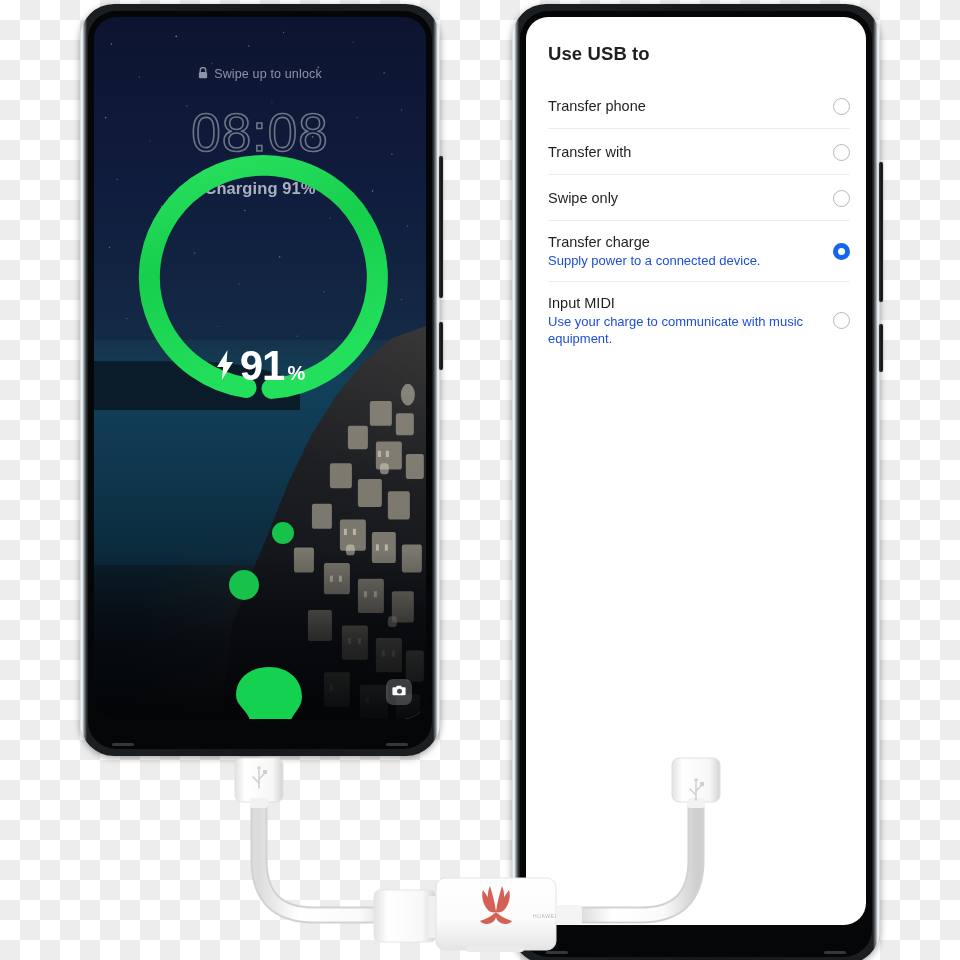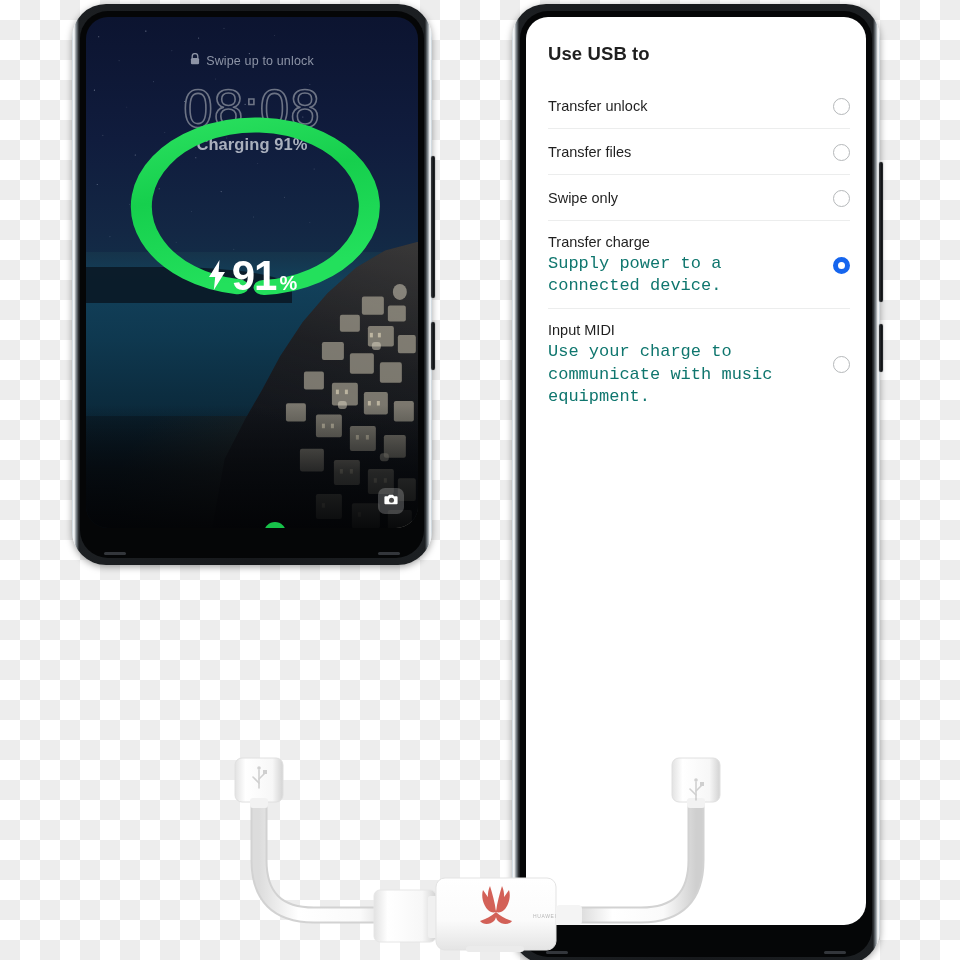--- a/index.html
+++ b/index.html
@@ -140,40 +140,40 @@
   .usb-list { position:absolute; left:22px; right:16px; top:66px; }
   .usb-row {
     display:flex; align-items:center; justify-content:space-between;
     border-bottom:1px solid #eceded;
     padding: 12px 0 11px 0;
     min-height: 22px;
   }
   .usb-row:last-child { border-bottom:none; }
   .usb-texts { display:flex; flex-direction:column; gap:2px; padding-right:12px; }
   .usb-label { font-size:14.5px; color:#1f1f1f; line-height:1.25; }
-  .usb-sub   { font-size:17px;  color:#0f766e; line-height:1.3;font-family:Liberation Mono, monospace; }
+  .usb-sub   { font-size:13px;  color:#1d4ed8; line-height:1.3; }
   .radio {
     flex:0 0 auto;
     width:17px; height:17px; border-radius:50%;
     border:1.6px solid #b5b8ba; box-sizing:border-box;
   }
   .radio.checked {
     border:5px solid #1565ee;
     background:#fff;
   }
 
   
   #cable-layer { position:absolute; left:0; top:0; width:960px; height:960px; pointer-events:none; }
 </style>
 </head>
 <body>
 
 <div id="stage">
 
-  <div class="phone" id="phone-left" style="left:72px; top:4px; width:360px; height:561px;">
+  <div class="phone" id="phone-left" style="left:80px; top:4px; width:360px; height:752px;">
 
     <div class="side-btn" style="right:-3px; top:152px; height:142px;"></div>
     <div class="side-btn" style="right:-3px; top:318px; height:48px;"></div>
 
     <div class="phone-inner">
       <div class="screen" style="left:6px; top:6px; right:6px; bottom:30px;">
 
         <div id="lock-screen">
 
           <svg id="stars" viewBox="0 0 332 450" preserveAspectRatio="none">
@@ -347,27 +347,27 @@
     <div class="side-btn" style="right:-3px; top:320px; height:48px;"></div>
 
     <div class="phone-inner">
       <div class="screen" style="left:6px; top:6px; right:6px; bottom:32px;">
 
         <div id="usb-screen">
           <div class="usb-title">Use USB to</div>
           <div class="usb-list" id="usb-list">
               <div class="usb-row">
                 <div class="usb-texts">
-                  <div class="usb-label">Transfer unlock</div>
+                  <div class="usb-label">Transfer phone</div>
                 </div>
                 <div class="radio"></div>
               </div>
               <div class="usb-row">
                 <div class="usb-texts">
-                  <div class="usb-label">Transfer files</div>
+                  <div class="usb-label">Transfer with</div>
                 </div>
                 <div class="radio"></div>
               </div>
               <div class="usb-row">
                 <div class="usb-texts">
                   <div class="usb-label">Swipe only</div>
                 </div>
                 <div class="radio"></div>
               </div>
               <div class="usb-row">

